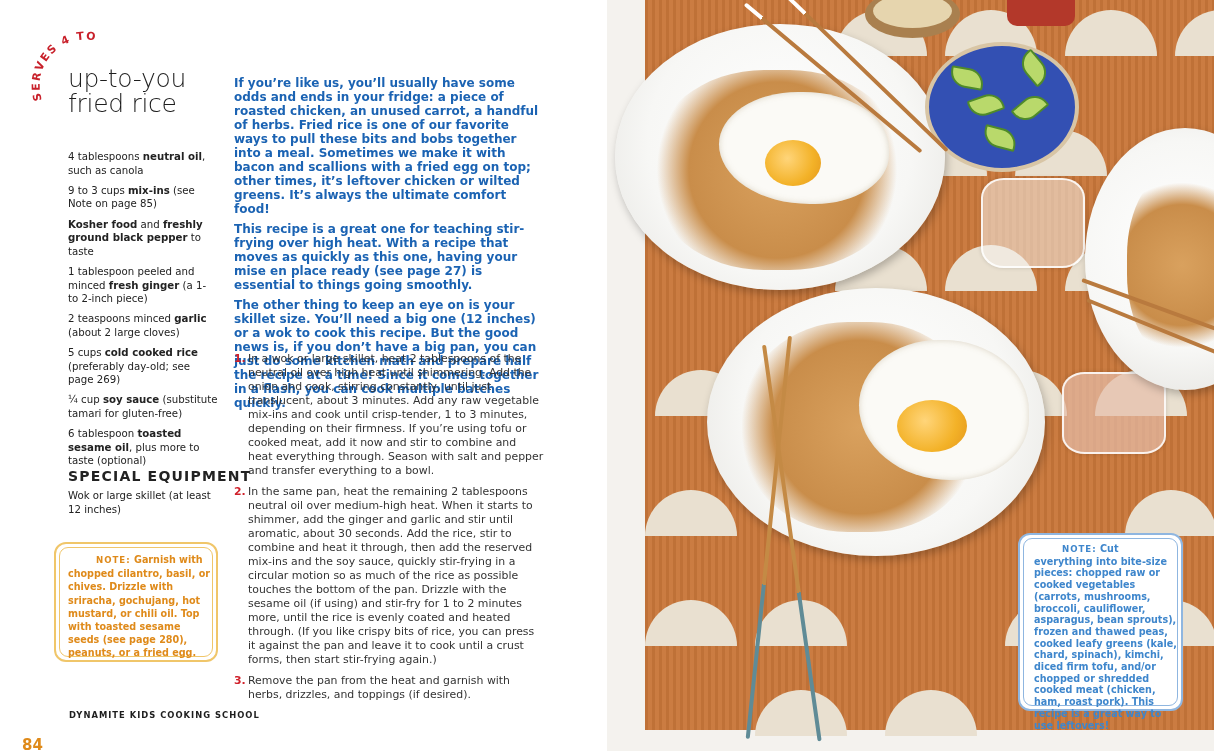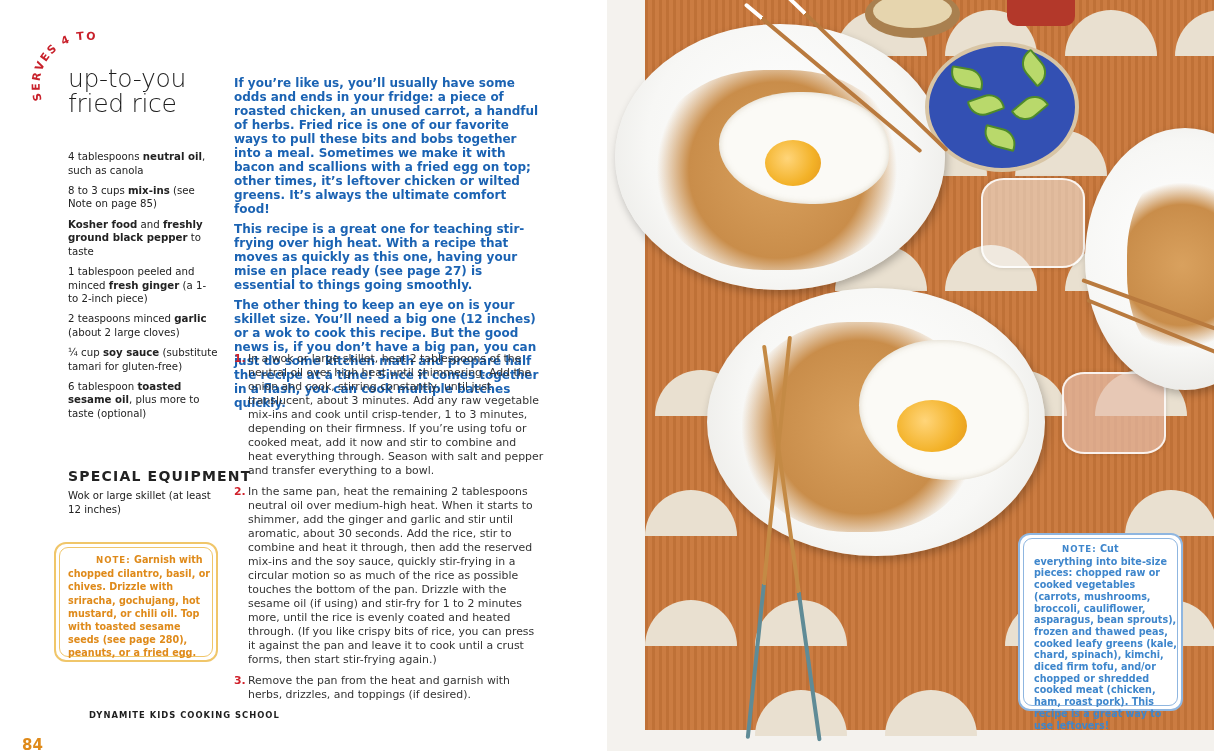--- a/index.html
+++ b/index.html
@@ -22,21 +22,21 @@
 
   .equip-heading { position: absolute; left: 68px; top: 468px; font-size: 14px; font-weight: bold; letter-spacing: 1.2px; color: #222; }
   .equip-text { position: absolute; left: 68px; top: 489px; width: 150px; font-size: 10.2px; line-height: 13.6px; color: #222; }
 
   .note-left { position: absolute; left: 54px; top: 542px; width: 164px; height: 120px; border: 2px solid #f0c66a; border-radius: 12px; }
   .note-left::before { content: ""; position: absolute; left: 3px; top: 3px; right: 3px; bottom: 3px; border: 1px solid #f0c66a; border-radius: 9px; }
   .note-left .note-text { position: absolute; left: 12px; top: 9px; width: 146px; font-size: 9.6px; line-height: 13.2px; font-weight: bold; color: #df8a1a; }
   .note-label { letter-spacing: 1px; font-size: 8.6px; padding-left: 28px; }
 
   .page-num { position: absolute; left: 22px; top: 736px; font-size: 15px; font-weight: bold; color: #df8a1a; }
-  .running-head { position: absolute; left: 69px; top: 710px; font-size: 8.4px; font-weight: bold; letter-spacing: 1px; color: #1e1e1e; margin-left: 20px; }
+  .running-head { position: absolute; left: 69px; top: 710px; font-size: 8.4px; font-weight: bold; letter-spacing: 1px; color: #1e1e1e; }
 
   .intro { position: absolute; left: 234px; top: 76px; width: 310px; font-size: 12px; line-height: 14px; font-weight: bold; color: #1b63b3; }
   .intro p { margin-bottom: 6px; }
 
   .steps { position: absolute; left: 234px; top: 352px; width: 310px; font-size: 10.9px; line-height: 14px; color: #333; }
   .step { display: flex; margin-bottom: 7px; }
   .step-num { width: 14px; flex: 0 0 14px; font-weight: bold; color: #d0212b; }
   .step-text { flex: 1; }
 
   
@@ -72,24 +72,25 @@
     <text><textPath href="#arcPath" id="serves-text">SERVES 4 TO 6</textPath></text>
   </svg>
 
   <h1 class="title">
     <span>up-to-you</span>
     <span>fried rice</span>
   </h1>
 
   <div class="ingredients">
     <div class="ingredient"><span>4 tablespoons </span><b>neutral oil</b><span>, such as canola</span></div>
-    <div class="ingredient"><span>8 to 3 cups </span><b>mix-ins</b><span> (see Note on page 85)</span></div>
+    <div class="ingredient"><span>9 to 3 cups </span><b>mix-ins</b><span> (see Note on page 85)</span></div>
     <div class="ingredient"><b>Kosher food</b><span> and </span><b>freshly ground black pepper</b><span> to taste</span></div>
     <div class="ingredient"><span>1 tablespoon peeled and minced </span><b>fresh ginger</b><span> (a 1- to 2-inch piece)</span></div>
     <div class="ingredient"><span>2 teaspoons minced </span><b>garlic</b><span> (about 2 large cloves)</span></div>
+    <div class="ingredient"><span>5 cups </span><b>cold cooked rice</b><span> (preferably day-old; see page 269)</span></div>
     <div class="ingredient"><span>¼ cup </span><b>soy sauce</b><span> (substitute tamari for gluten-free)</span></div>
     <div class="ingredient"><span>6 tablespoon </span><b>toasted sesame oil</b><span>, plus more to taste (optional)</span></div>
   </div>
 
   <div class="equip-heading">SPECIAL EQUIPMENT</div>
   <div class="equip-text">Wok or large skillet (at least 12 inches)</div>
 
   <div class="note-left">
     <div class="note-text"><span class="note-label">NOTE:</span><span> Garnish with chopped cilantro, basil, or chives. Drizzle with sriracha, gochujang, hot mustard, or chili oil. Top with toasted sesame seeds (see page 280), peanuts, or a fried egg.</span></div>
   </div>

